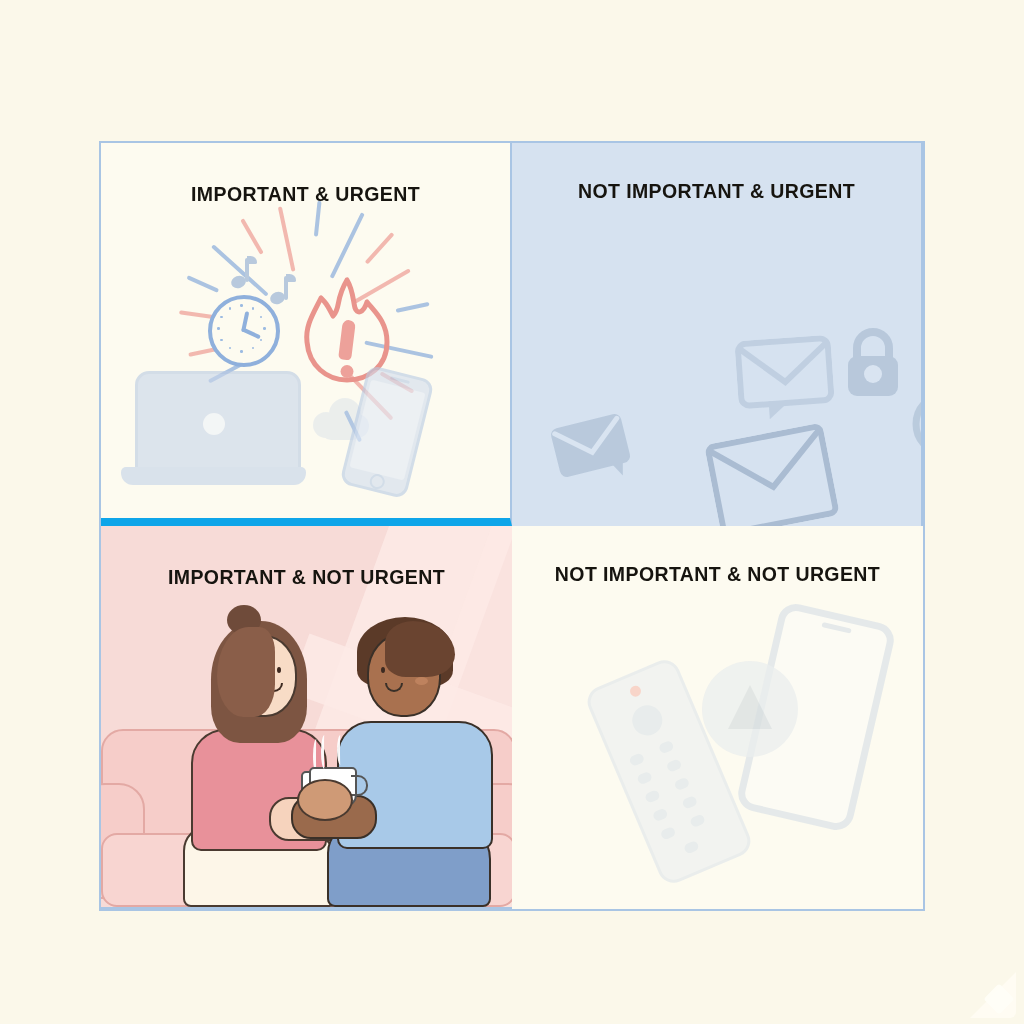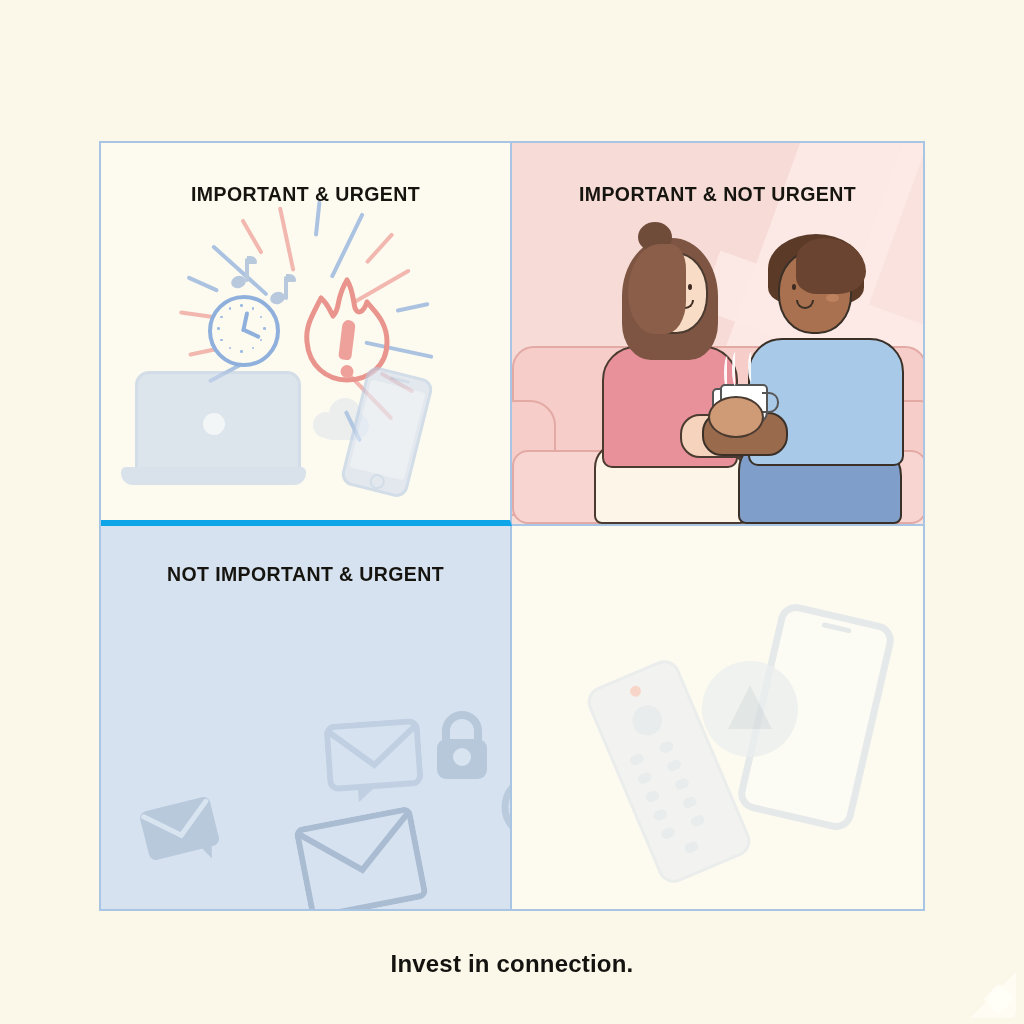--- a/index.html
+++ b/index.html
@@ -20,21 +20,21 @@
   }
   .title .vs{font-size:31px;font-weight:bold;letter-spacing:0px;}
 
   
   .matrix{
     position:absolute;left:99px;top:141px;width:826px;height:770px;
     display:grid;grid-template-columns:1fr 1fr;grid-template-rows:1fr 1fr;
     border:2px solid #a9c5e4;box-sizing:border-box;
   }
   .quad{position:relative;overflow:hidden;box-sizing:border-box;}
-  .q1{background:#fdfbf0;border-right:2px solid #a9c5e4;border-bottom:6px solid #0ea5e9;}
+  .q1{background:#fdfbf0;border-right:2px solid #a9c5e4;border-bottom:8px solid #0ea5e9;}
   .q2{background:#f7dbd7;border-bottom:2px solid #a9c5e4;}
   .q3{background:#d6e2f0;border-right:2px solid #a9c5e4;}
   .q4{background:#fdfbf0;}
 
   .qlabel{
     position:absolute;left:0;right:0;top:40px;text-align:center;
     font-size:19.5px;font-weight:bold;color:#16140f;letter-spacing:0.4px;
     z-index:9;
   }
   .q3 .qlabel,.q4 .qlabel{top:37px;}
@@ -236,20 +236,67 @@
           <div class="lap-cam"></div>
           <div class="lap-base"></div>
         </div>
 
         <div class="phone1">
           <div class="ph-body"></div>
           <div class="ph-screen"></div>
           <div class="ph-spk"></div>
           <div class="ph-btn"></div>
         </div>
+      </div>
+    </div>
+
+    <div class="quad q3">
+      <div class="qlabel">NOT IMPORTANT &amp; URGENT</div>
+
+      <div class="art">
+
+        <div class="icn" style="left:225px;top:195px;transform:rotate(-4deg);opacity:.30;">
+          <svg width="96" height="80" viewBox="0 0 96 80">
+            <rect x="3" y="3" width="90" height="62" rx="8" fill="none" stroke="#8fa6c0" stroke-width="6"></rect>
+            <path d="M6 9 L48 44 L90 9" fill="none" stroke="#8fa6c0" stroke-width="6" stroke-linecap="round"></path>
+            <path d="M30 62 L30 80 L50 64" fill="#8fa6c0"></path>
+          </svg>
+        </div>
+
+        <div class="icn" style="left:42px;top:275px;transform:rotate(-14deg);opacity:.40;">
+          <svg width="78" height="66" viewBox="0 0 78 66">
+            <rect x="2" y="2" width="72" height="50" rx="7" fill="#8fa6c0"></rect>
+            <path d="M6 7 L38 34 L70 7" fill="none" stroke="#dfe8f4" stroke-width="5" stroke-linecap="round"></path>
+            <path d="M54 50 L62 64 L66 48" fill="#8fa6c0"></path>
+          </svg>
+        </div>
+
+        <div class="icn" style="left:200px;top:290px;transform:rotate(-11deg);opacity:.50;">
+          <svg width="120" height="94" viewBox="0 0 120 94">
+            <rect x="3" y="3" width="114" height="88" rx="6" fill="none" stroke="#7f97b5" stroke-width="6"></rect>
+            <path d="M7 9 L60 54 L113 9" fill="none" stroke="#7f97b5" stroke-width="6" stroke-linecap="round"></path>
+          </svg>
+        </div>
+
+        <div class="icn" style="left:330px;top:185px;opacity:.42;">
+          <svg width="62" height="70" viewBox="0 0 62 70">
+            <path d="M15 30 V20 a16 16 0 0 1 32 0 V30" fill="none" stroke="#8fa6c0" stroke-width="8"></path>
+            <rect x="6" y="28" width="50" height="40" rx="9" fill="#8fa6c0"></rect>
+            <circle cx="31" cy="46" r="9" fill="#dfe8f4"></circle>
+          </svg>
+        </div>
+
+        <div class="icn" style="left:398px;top:245px;opacity:.38;">
+          <svg width="72" height="72" viewBox="0 0 72 72">
+            <circle cx="36" cy="36" r="30" fill="none" stroke="#8fa6c0" stroke-width="7"></circle>
+            <circle cx="34" cy="36" r="12" fill="none" stroke="#8fa6c0" stroke-width="7"></circle>
+            <path d="M46 24 V44 a8 8 0 0 0 14 -6" fill="none" stroke="#8fa6c0" stroke-width="7" stroke-linecap="round"></path>
+          </svg>
+        </div>
+
       </div>
     </div>
 
     <div class="quad q2">
       <div class="qlabel">IMPORTANT &amp; NOT URGENT</div>
 
       <div class="art">
 
         <div class="sun" style="left:230px;top:-60px;width:120px;height:460px;transform:rotate(20deg);"></div>
         <div class="sun" style="left:330px;top:-40px;width:150px;height:440px;transform:rotate(20deg);opacity:.55;"></div>
@@ -313,68 +360,22 @@
           <div class="mug" style="left:-14px;bottom:100px;"></div>
           <div class="steam" style="left:-2px;bottom:138px;"></div>
           <div class="steam" style="left:14px;bottom:142px;height:30px;"></div>
         </div>
 
         <div class="hand" style="left:196px;bottom:86px;width:52px;height:38px;background:#cf9a76;
                     border:2px solid #4a3a30;"></div>
       </div>
     </div>
 
-    <div class="quad q3">
-      <div class="qlabel">NOT IMPORTANT &amp; URGENT</div>
-
-      <div class="art">
-
-        <div class="icn" style="left:225px;top:195px;transform:rotate(-4deg);opacity:.30;">
-          <svg width="96" height="80" viewBox="0 0 96 80">
-            <rect x="3" y="3" width="90" height="62" rx="8" fill="none" stroke="#8fa6c0" stroke-width="6"></rect>
-            <path d="M6 9 L48 44 L90 9" fill="none" stroke="#8fa6c0" stroke-width="6" stroke-linecap="round"></path>
-            <path d="M30 62 L30 80 L50 64" fill="#8fa6c0"></path>
-          </svg>
-        </div>
-
-        <div class="icn" style="left:42px;top:275px;transform:rotate(-14deg);opacity:.40;">
-          <svg width="78" height="66" viewBox="0 0 78 66">
-            <rect x="2" y="2" width="72" height="50" rx="7" fill="#8fa6c0"></rect>
-            <path d="M6 7 L38 34 L70 7" fill="none" stroke="#dfe8f4" stroke-width="5" stroke-linecap="round"></path>
-            <path d="M54 50 L62 64 L66 48" fill="#8fa6c0"></path>
-          </svg>
-        </div>
-
-        <div class="icn" style="left:200px;top:290px;transform:rotate(-11deg);opacity:.50;">
-          <svg width="120" height="94" viewBox="0 0 120 94">
-            <rect x="3" y="3" width="114" height="88" rx="6" fill="none" stroke="#7f97b5" stroke-width="6"></rect>
-            <path d="M7 9 L60 54 L113 9" fill="none" stroke="#7f97b5" stroke-width="6" stroke-linecap="round"></path>
-          </svg>
-        </div>
-
-        <div class="icn" style="left:330px;top:185px;opacity:.42;">
-          <svg width="62" height="70" viewBox="0 0 62 70">
-            <path d="M15 30 V20 a16 16 0 0 1 32 0 V30" fill="none" stroke="#8fa6c0" stroke-width="8"></path>
-            <rect x="6" y="28" width="50" height="40" rx="9" fill="#8fa6c0"></rect>
-            <circle cx="31" cy="46" r="9" fill="#dfe8f4"></circle>
-          </svg>
-        </div>
-
-        <div class="icn" style="left:398px;top:245px;opacity:.38;">
-          <svg width="72" height="72" viewBox="0 0 72 72">
-            <circle cx="36" cy="36" r="30" fill="none" stroke="#8fa6c0" stroke-width="7"></circle>
-            <circle cx="34" cy="36" r="12" fill="none" stroke="#8fa6c0" stroke-width="7"></circle>
-            <path d="M46 24 V44 a8 8 0 0 0 14 -6" fill="none" stroke="#8fa6c0" stroke-width="7" stroke-linecap="round"></path>
-          </svg>
-        </div>
-
-      </div>
-    </div>
-
     <div class="quad q4">
+      <div class="qlabel">NOT IMPORTANT &amp; NOT URGENT</div>
 
       <div class="q4art">
 
         <div class="remote">
           <div class="rled"></div>
           <div class="rbig"></div>
           <div class="rb" style="left:14px;top:74px;"></div>
           <div class="rb" style="left:46px;top:74px;"></div>
           <div class="rb" style="left:14px;top:94px;"></div>
           <div class="rb" style="left:46px;top:94px;"></div>
@@ -393,17 +394,16 @@
         </div>
 
         <div class="play-circle">
           <div class="play-tri" style="transform:rotate(0deg);"></div>
         </div>
       </div>
     </div>
 
   </div>
 
-  <div class="footer">Invest in connection.</div>
 
   <div class="watermark"></div>
   <div class="wm-d"></div>
 </div>
 
 </body></html>

